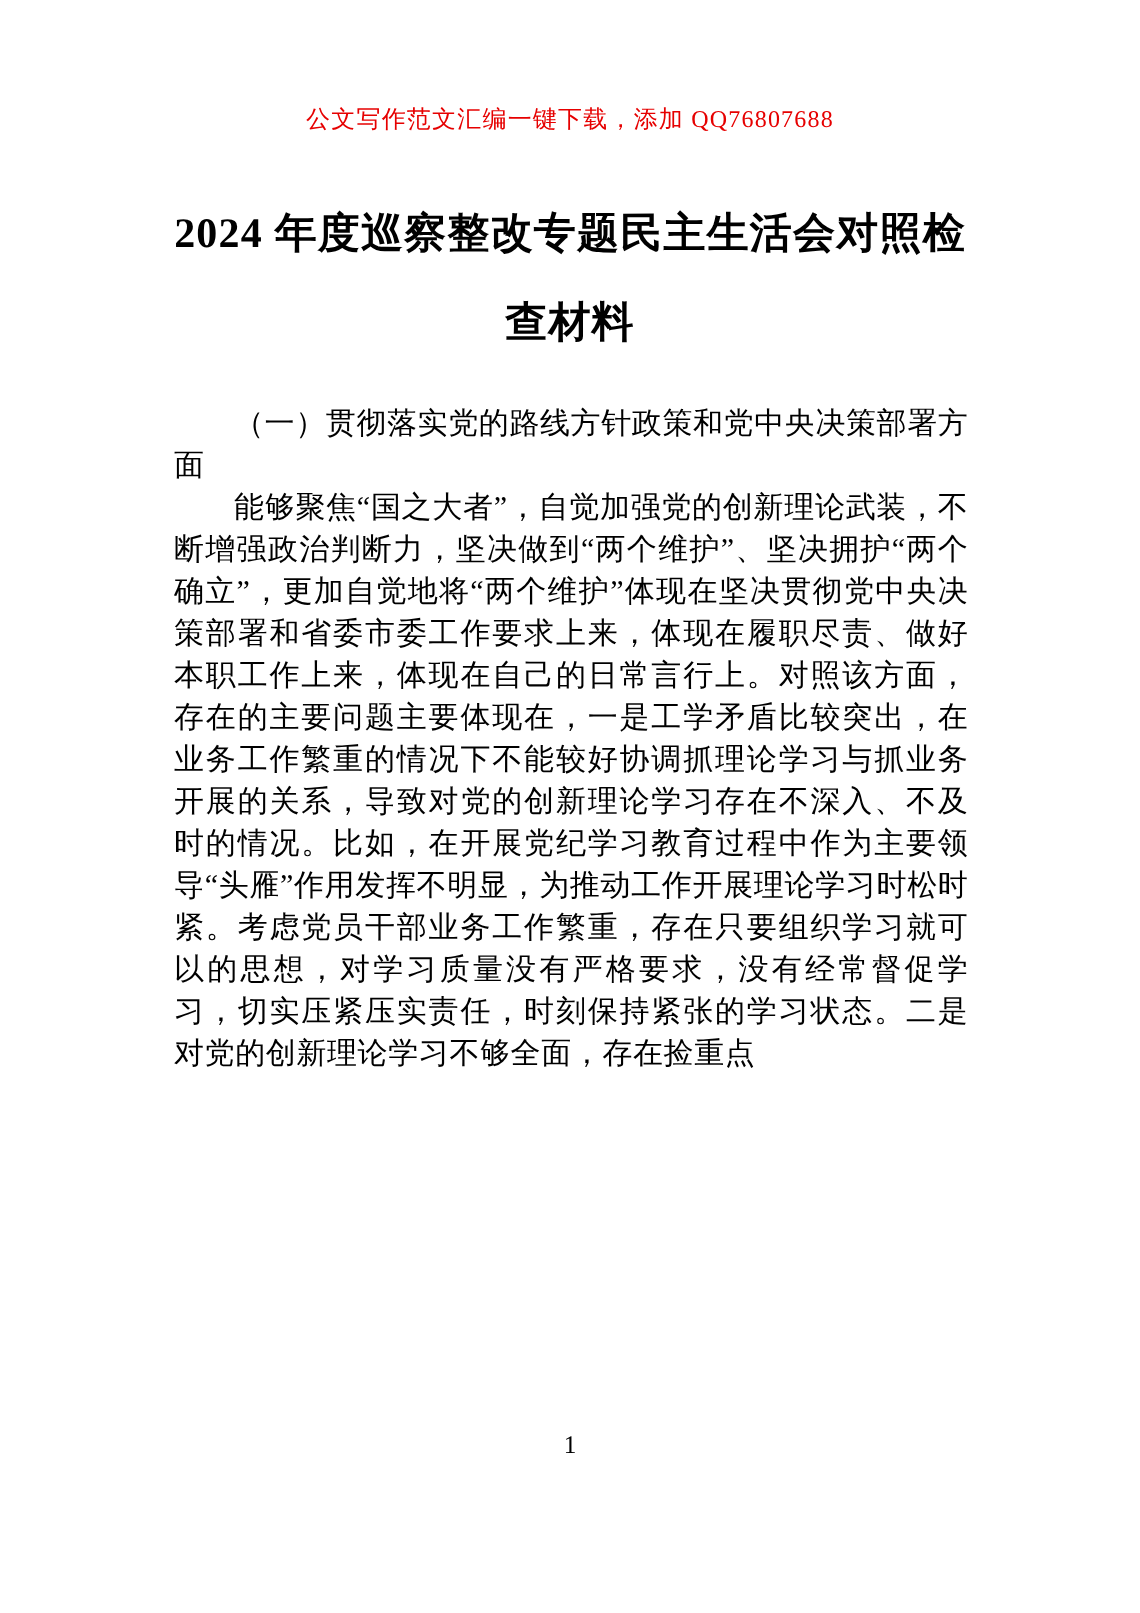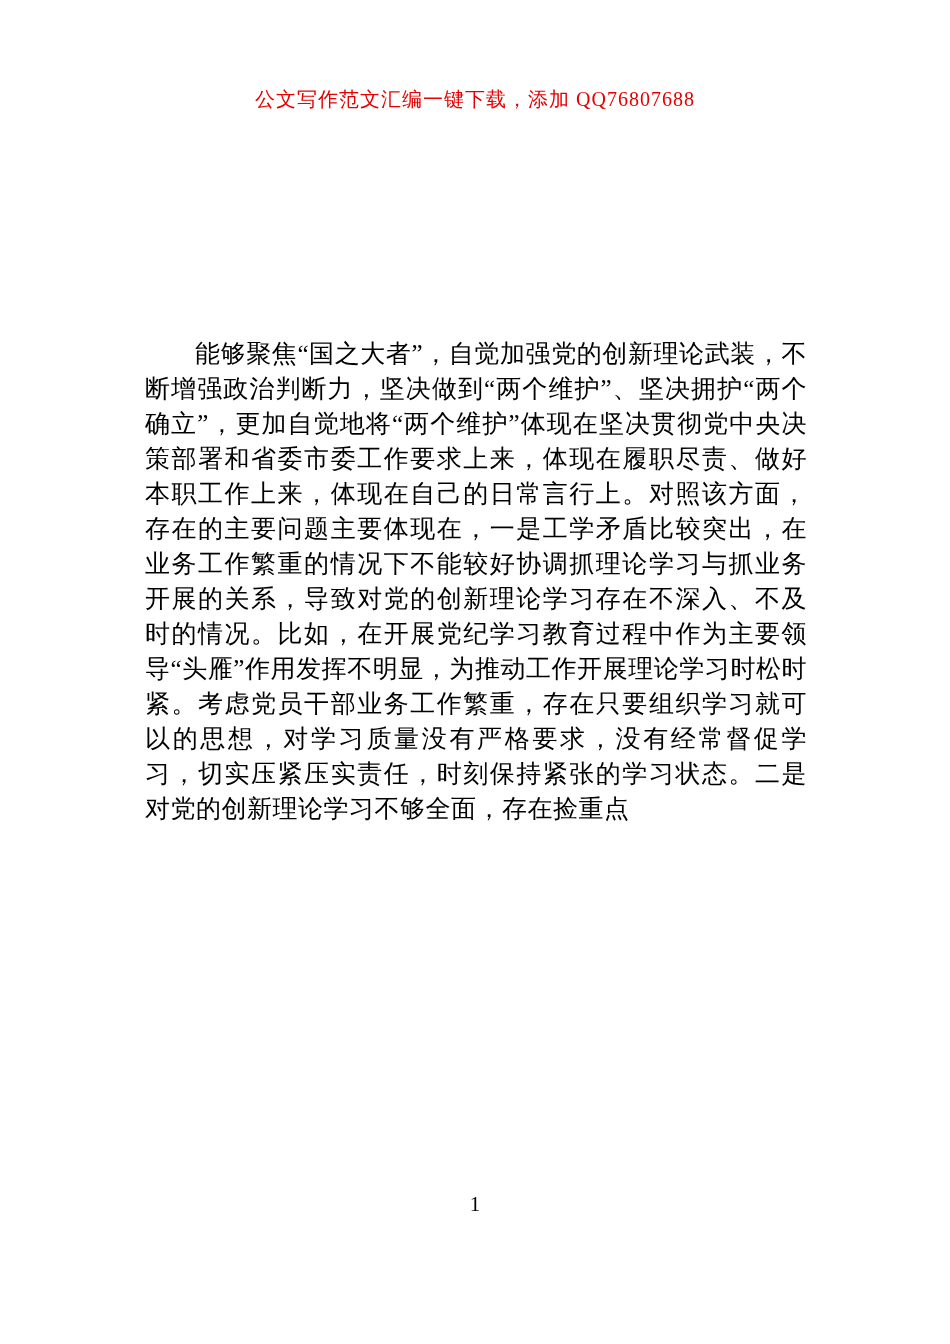--- a/index.html
+++ b/index.html
@@ -57,20 +57,25 @@
     font-size: 21px;
   }
 </style>
 </head>
 <body>
 
 <div class="page">
 
   <div class="promo">公文写作范文汇编一键下载，添加 QQ76807688</div>
 
+  <h1 class="title">
+    <span>2024 年度巡察整改专题民主生活会对照检</span><br>
+    <span>查材料</span>
+  </h1>
 
   <div class="body-text">
+    <p>（一）贯彻落实党的路线方针政策和党中央决策部署方面</p>
     <p>能够聚焦“国之大者”，自觉加强党的创新理论武装，不断增强政治判断力，坚决做到“两个维护”、坚决拥护“两个确立”，更加自觉地将“两个维护”体现在坚决贯彻党中央决策部署和省委市委工作要求上来，体现在履职尽责、做好本职工作上来，体现在自己的日常言行上。对照该方面，存在的主要问题主要体现在，一是工学矛盾比较突出，在业务工作繁重的情况下不能较好协调抓理论学习与抓业务开展的关系，导致对党的创新理论学习存在不深入、不及时的情况。比如，在开展党纪学习教育过程中作为主要领导“头雁”作用发挥不明显，为推动工作开展理论学习时松时紧。考虑党员干部业务工作繁重，存在只要组织学习就可以的思想，对学习质量没有严格要求，没有经常督促学习，切实压紧压实责任，时刻保持紧张的学习状态。二是对党的创新理论学习不够全面，存在捡重点</p>
   </div>
 
   <div class="page-num">1</div>
 
 </div>
 
 </body></html>

